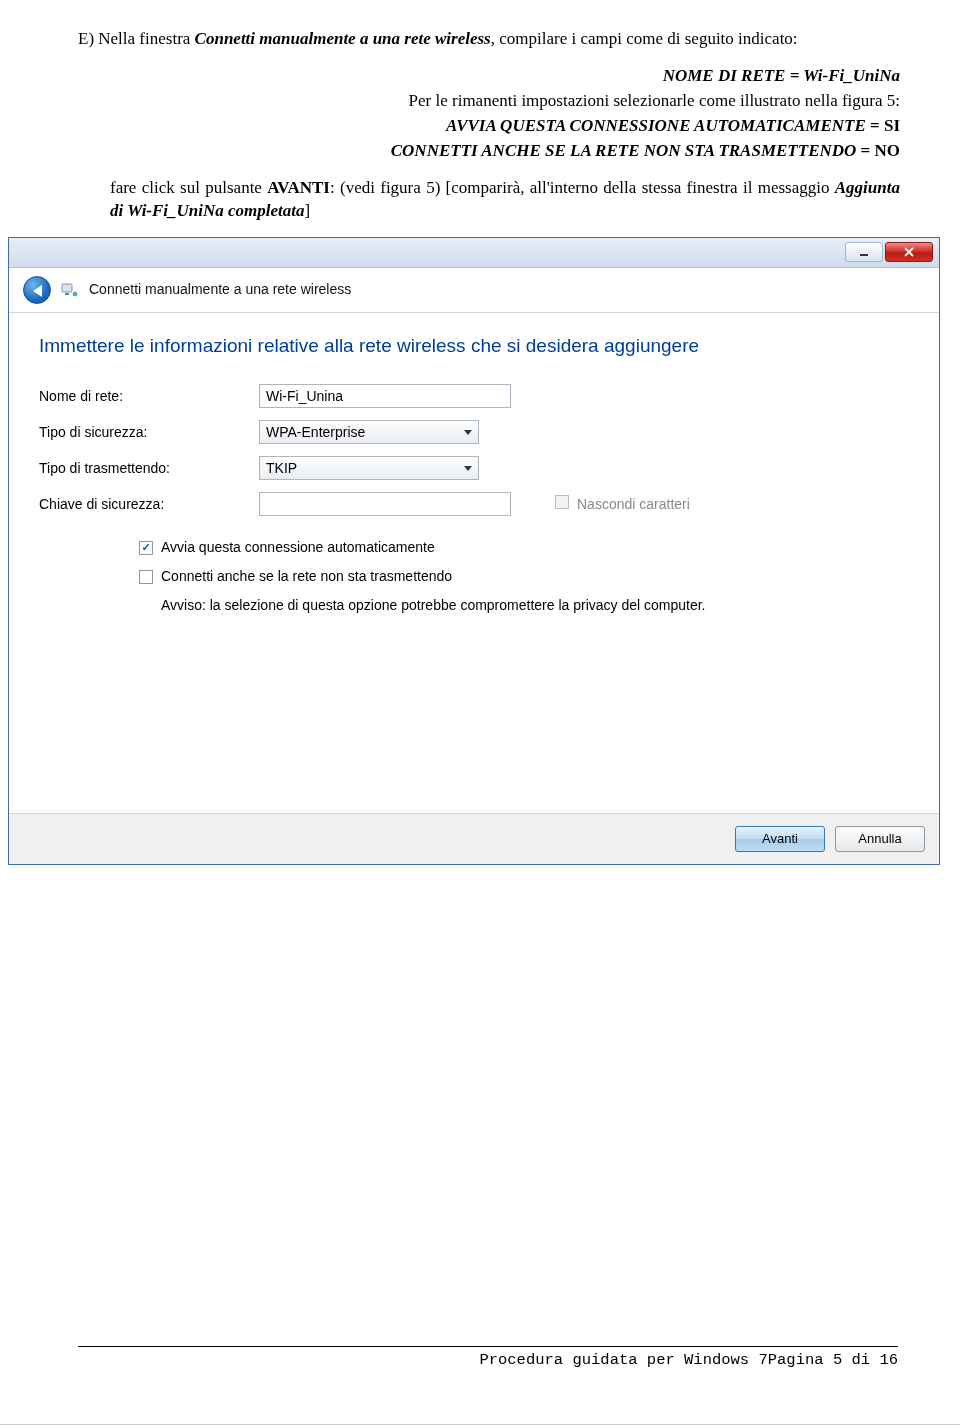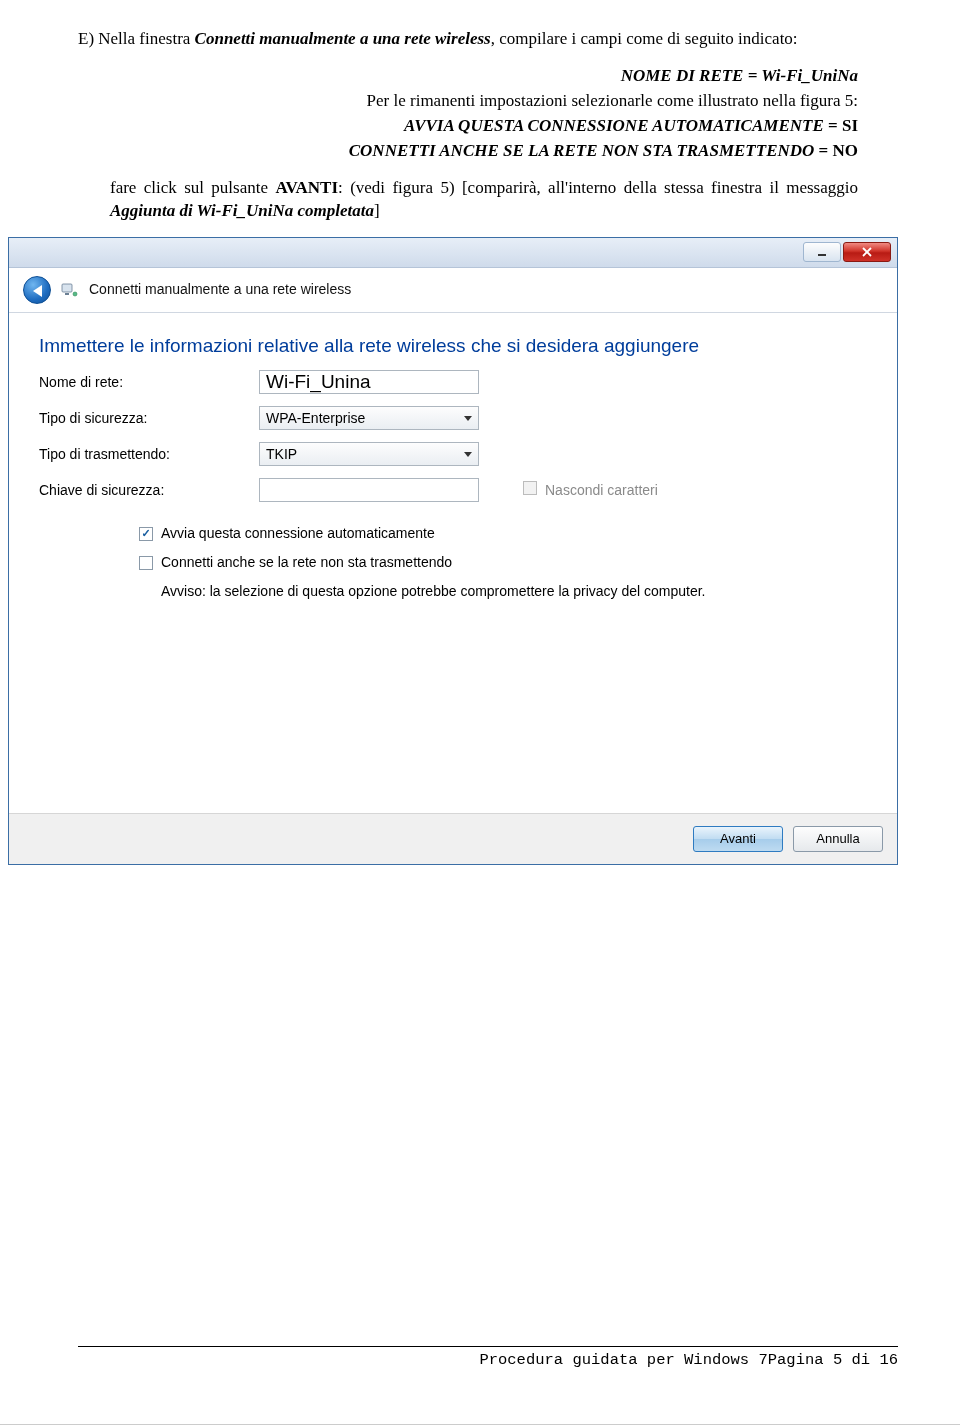--- a/index.html
+++ b/index.html
@@ -6,21 +6,21 @@
   body {
     font-family: "Times New Roman", serif;
     font-size: 17px;
     background: #fff;
     width: 960px;
     margin: 0 auto;
     color: #000;
     line-height: 1.35;
   }
   .page {
-    padding: 28px 102px 0 78px;
+    padding: 28px 60px 0 78px;
     min-height: 1395px;
     position: relative;
   }
   .para { margin-bottom: 14px; text-align: justify; }
   .bold { font-weight: bold; }
   .boldit { font-weight: bold; font-style: italic; }
   .indent-block { padding-left: 32px; margin-bottom: 14px; text-align: right; }
   .indent-block p { margin-bottom: 2px; }
   .screenshot-wrap {
     margin: 6px -40px 16px -70px;
@@ -89,40 +89,40 @@
   }
   .win-header-title { font-size: 14px; color: #111; }
   .win-body {
     padding: 20px 30px 18px 30px;
     background: #fff;
     min-height: 500px;
   }
   .win-heading {
     color: #003d9b;
     font-size: 19px;
-    margin-bottom: 12px;
+    margin-bottom: 26px;
   }
   .form-row {
     display: flex;
     align-items: center;
     margin-bottom: 12px;
   }
   .form-label {
     width: 220px;
     font-size: 14px;
     color: #000;
   }
   .text-input {
-    width: 220px;
+    width: 252px;
     height: 24px;
     border: 1px solid #adb6bf;
     background: #fff;
     padding: 2px 6px;
     font-family: inherit;
-    font-size: 19px;
+    font-size: 14px;
   }
   .select-wrap {
     width: 220px;
     height: 24px;
     border: 1px solid #adb6bf;
     background: linear-gradient(to bottom, #fdfdfd, #eaeef2);
     display: flex;
     align-items: center;
     justify-content: space-between;
     padding: 0 6px;

